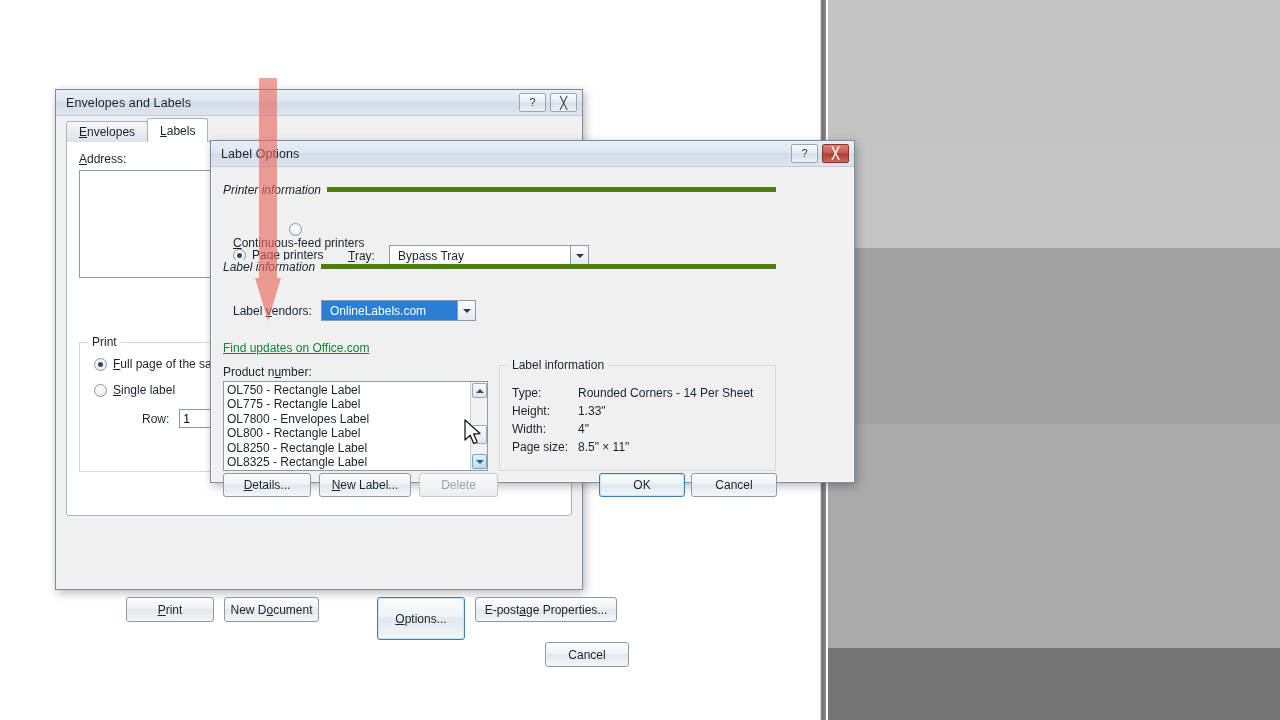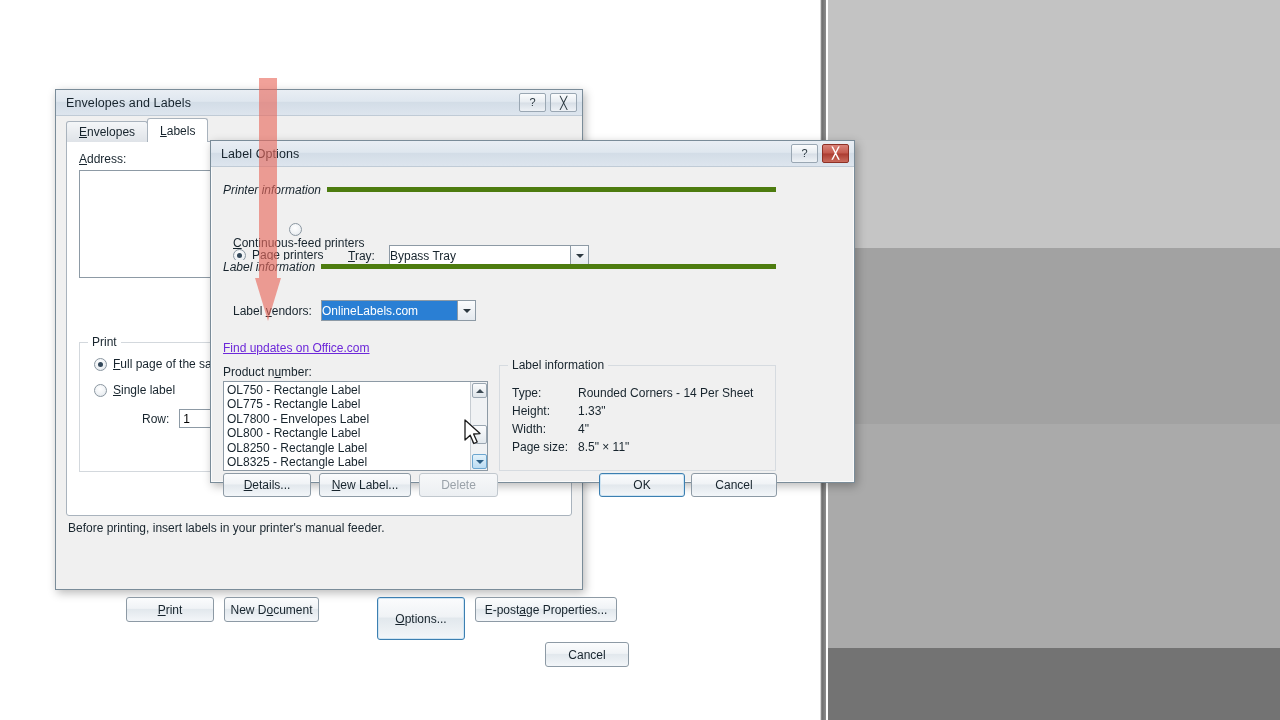--- a/index.html
+++ b/index.html
@@ -153,33 +153,33 @@
     padding: 0 6px 0 0; font-size: 12px; color: #17242d;
   }
 
   #pi-group { left: 12px; top: 20px; width: 553px; }
   #li-group { left: 12px; top: 97px; width: 553px; }
 
   .combo { position: absolute; display: flex; }
   .combo .cval {
     height: 21px; border: 1px solid #8d9aa5; background: #fff;
     font-size: 12px; color: #17242d; display: flex; align-items: center;
-    padding: 0 0; flex: 1;
+    padding: 0 8px; flex: 1;
   }
   .combo .cval.selected { background: #2a7fd4; color: #ffffff; }
   .combo .carrow {
     width: 18px; height: 21px; border: 1px solid #8d9aa5; border-left: none;
     background: linear-gradient(to bottom,#fbfcfd,#e4e9ee);
     display: flex; align-items: center; justify-content: center;
   }
   .caret { width: 0; height: 0; border-left: 4px solid transparent; border-right: 4px solid transparent; border-top: 4px solid #2c3840; }
 
   #link-office {
     position: absolute; left: 12px; top: 174px; font-size: 12px;
-    color: #6d28d9; 
+    color: #15803d; 
   }
 
   #prodnum-label { position: absolute; left: 12px; top: 198px; font-size: 12px; color: #17242d; }
   #listbox {
     position: absolute; left: 12px; top: 214px; width: 265px; height: 90px;
     background: #fff; border: 1px solid #8d9aa5; display: flex; overflow: hidden;
   }
   #listitems { flex: 1; padding: 1px 0 0 3px; }
   .litem { font-size: 12px; color: #17242d; height: 14.4px; line-height: 14.4px; white-space: nowrap; }
 
@@ -282,21 +282,20 @@
             <input class="spin-box" id="row-input" value="1" style="">
             <span class="spin-btns">
               <div>▲</div>
               <div>▼</div>
             </span>
             <span style="margin-left:14px;">C</span>
           </div>
         </div>
       </div>
 
-      <div id="hint-text">Before printing, insert labels in your printer's manual feeder.</div>
     </div>
 
     <div class="btn" id="btn-print">
       <span><span class="u">P</span>rint</span>
     </div>
     <div class="btn" id="btn-newdoc">
       <span>New D<span class="u">o</span>cument</span>
     </div>
     <div class="btn focus" id="btn-options">
       <span><span class="u">O</span>ptions...</span>

